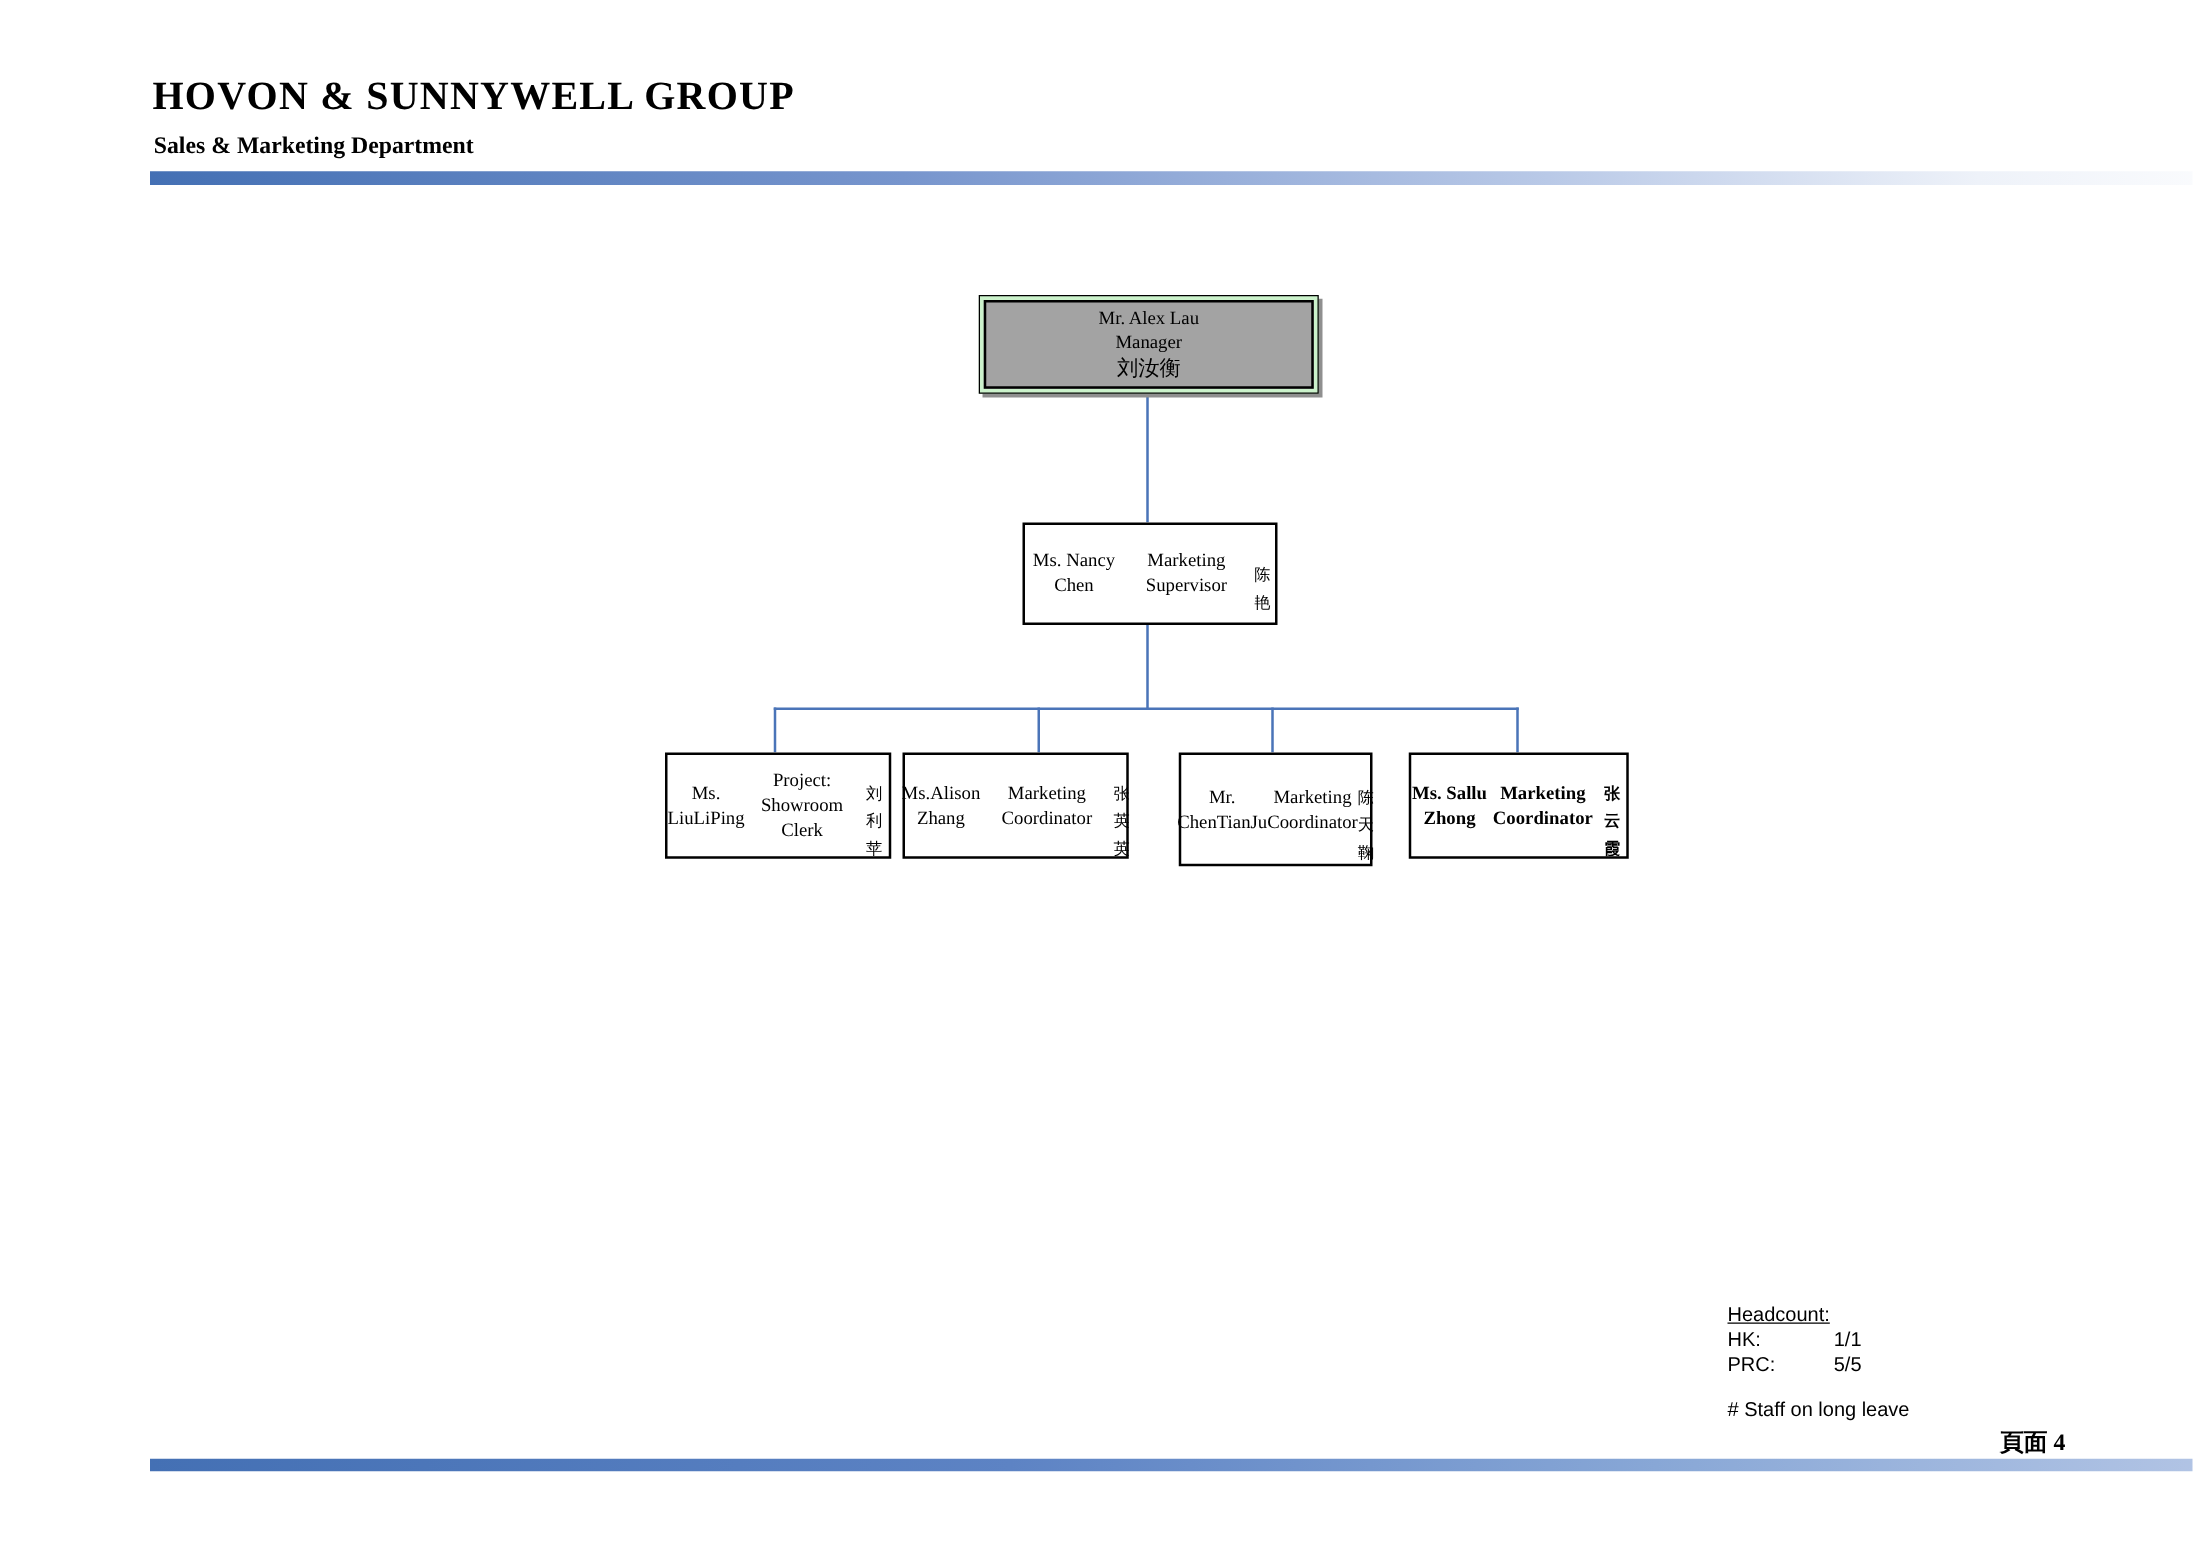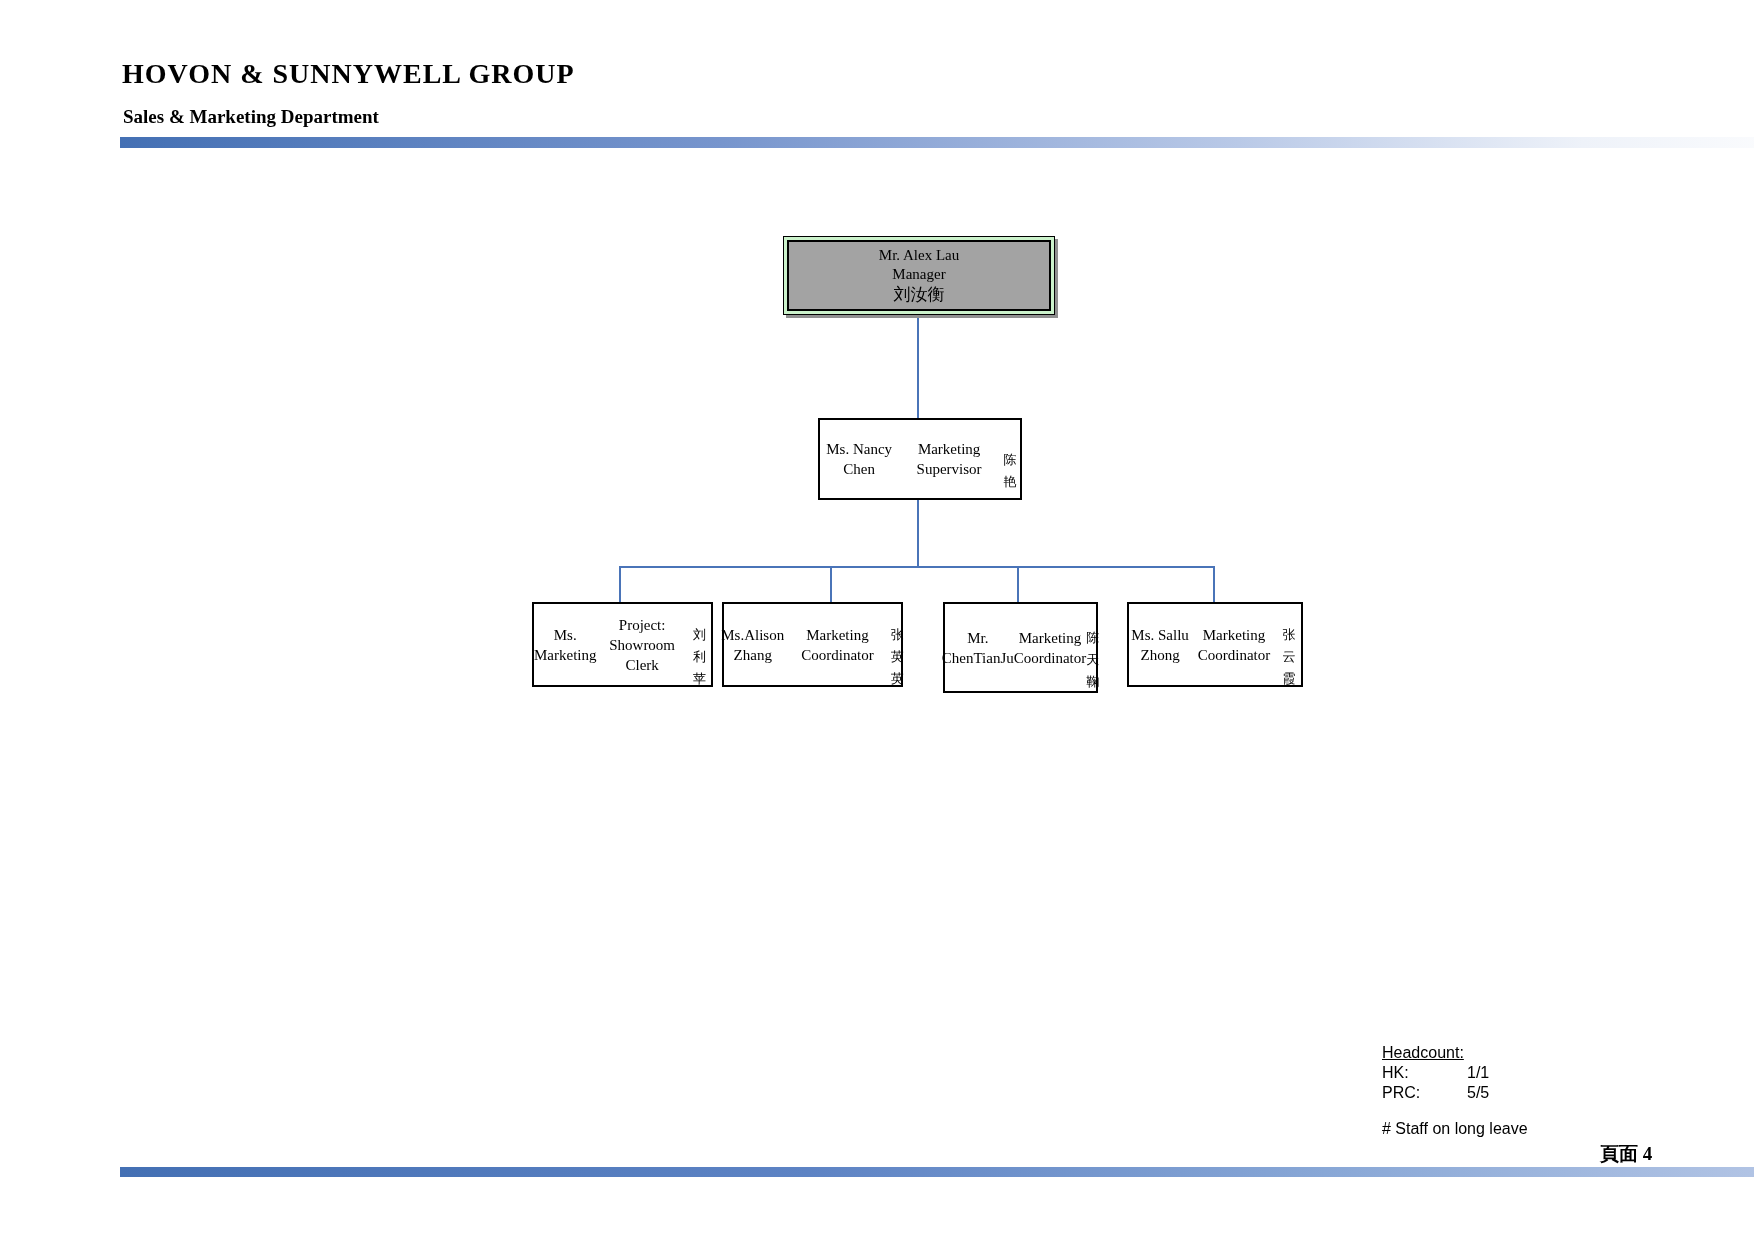--- a/index.html
+++ b/index.html
@@ -2,21 +2,21 @@
 <html><head>
 <meta charset="utf-8">
 <style>
   * { margin:0; padding:0; box-sizing:border-box; }
   html,body { width:1754px; height:1240px; background:#ffffff; }
   body { position:relative; font-family:"Liberation Serif", serif; color:#000; overflow:hidden; }
 
   
   .company-title {
     position:absolute; left:122px; top:58px;
-    font-size:28px; font-weight:bold; letter-spacing:1px;
+    font-size:32px; font-weight:bold; letter-spacing:1px;
     font-family:"Liberation Serif", serif;
   }
   .dept-title {
     position:absolute; left:123px; top:106px;
     font-size:19px; font-weight:bold;
     font-family:"Liberation Serif", serif;
   }
   .top-rule {
     position:absolute; left:120px; top:137px; width:1721px; height:11px;
     background:linear-gradient(to right,#4470b4 0%,#7795cd 35%,#b9c9e7 65%,#eef2f9 85%,#ffffff 100%);
@@ -39,21 +39,21 @@
     width:100%; height:100%; border:2px solid #000; background:#a3a3a3;
     display:flex; flex-direction:column; align-items:center; justify-content:center;
     text-align:center; font-size:15px; line-height:19px;
   }
   .box-manager-inner .cn { font-size:17px; line-height:21px; }
 
   .box-supervisor { left:818px; top:418px; width:204px; height:82px; }
   .box-staff-0 { left:532px;  top:602px; width:181px; height:85px; }
   .box-staff-1 { left:722px;  top:602px; width:181px; height:85px;gap:17px; }
   .box-staff-2 { left:943px;  top:602px; width:155px; height:91px; }
-  .box-staff-3 { left:1127px; top:602px; width:176px; height:85px; }
+  .box-staff-3 { left:1127px; top:602px; width:176px; height:85px;font-weight:bold; }
 
   
   .conn { position:absolute; background:#4a74b8; }
   .conn-v1 { left:917px; top:315px; width:2px; height:103px; }
   .conn-v2 { left:917px; top:500px; width:2px; height:67px; }
   .conn-h  { left:619px; top:566px; width:596px; height:2px; }
   .conn-d0 { left:619px;  top:566px; width:2px; height:36px; }
   .conn-d1 { left:830px;  top:566px; width:2px; height:36px; }
   .conn-d2 { left:1017px; top:566px; width:2px; height:36px; }
   .conn-d3 { left:1213px; top:566px; width:2px; height:36px; }
@@ -103,21 +103,21 @@
   </div>
 </div>
 
 <div class="org-box box-supervisor">
   <div>Ms. Nancy Chen</div>
   <div>Marketing Supervisor</div>
   <div class="cn">陈艳</div>
 </div>
 
 <div class="org-box box-staff-0">
-  <div>Ms. Marketing</div>
+  <div>Ms. LiuLiPing</div>
   <div>Project: Showroom Clerk</div>
   <div class="cn">刘利苹</div>
 </div>
 
 <div class="org-box box-staff-1">
   <div>Ms.Alison Zhang</div>
   <div>Marketing Coordinator</div>
   <div class="cn">张英英</div>
 </div>
 

